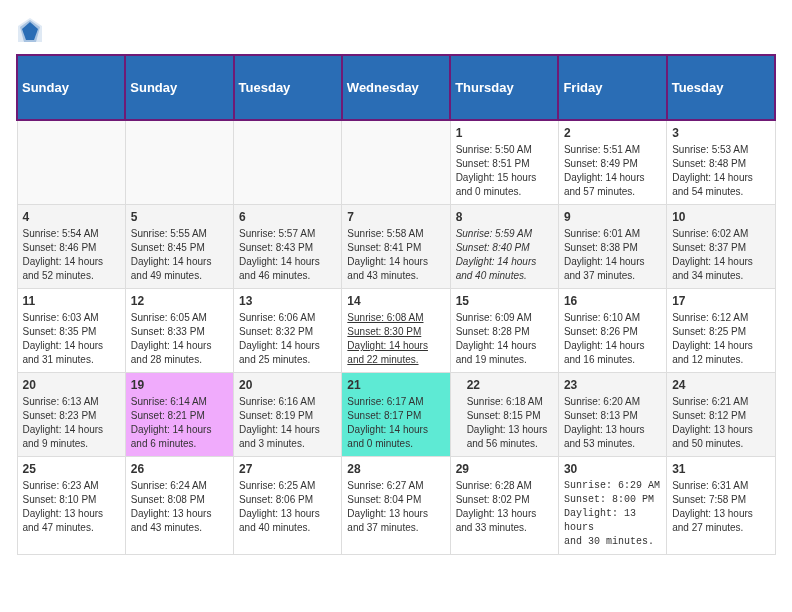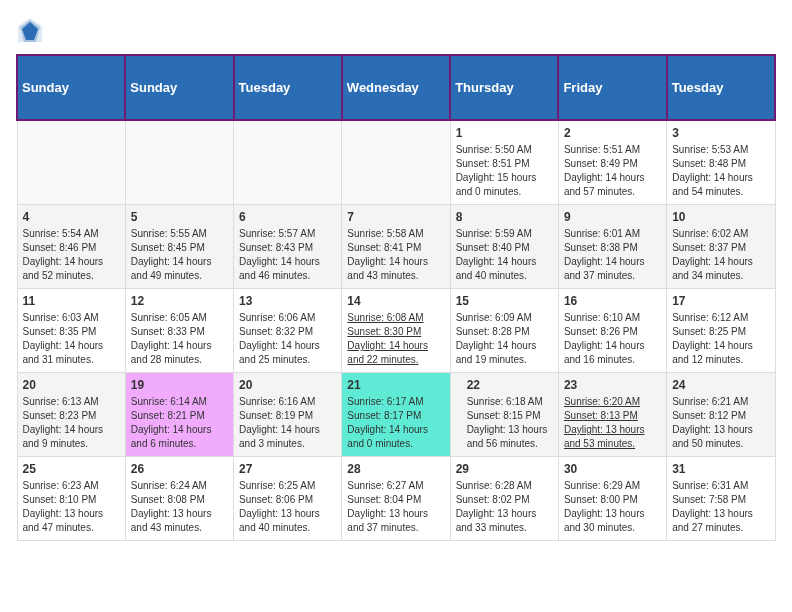--- a/index.html
+++ b/index.html
@@ -176,21 +176,21 @@
         </td>
         <td style="background-color: rgb(244, 244, 244);">
           <span class="day-number">7</span>
           <div class="day-info" style="white-space: pre-line;">Sunrise: 5:58 AM
 Sunset: 8:41 PM
 Daylight: 14 hours
 and 43 minutes.</div>
         </td>
         <td style="background-color: rgb(244, 244, 244);">
           <span class="day-number">8</span>
-          <div class="day-info" style="white-space: pre-line;">Sunrise: 5:59 AM
+          <div class="day-info" style="white-space: pre-line; font-style: italic;">Sunrise: 5:59 AM
 Sunset: 8:40 PM
 Daylight: 14 hours
 and 40 minutes.</div>
         </td>
         <td style="background-color: rgb(244, 244, 244);">
           <span class="day-number">9</span>
           <div class="day-info" style="white-space: pre-line;">Sunrise: 6:01 AM
 Sunset: 8:38 PM
 Daylight: 14 hours
 and 37 minutes.</div>
@@ -285,21 +285,21 @@
         </td>
         <td style="background-color: rgb(244, 244, 244); padding-left: 16px;">
           <span class="day-number">22</span>
           <div class="day-info" style="white-space: pre-line;">Sunrise: 6:18 AM
 Sunset: 8:15 PM
 Daylight: 13 hours
 and 56 minutes.</div>
         </td>
         <td style="background-color: rgb(244, 244, 244);">
           <span class="day-number">23</span>
-          <div class="day-info" style="white-space: pre-line; text-decoration: underline;">Sunrise: 6:20 AM
+          <div class="day-info" style="white-space: pre-line;">Sunrise: 6:20 AM
 Sunset: 8:13 PM
 Daylight: 13 hours
 and 53 minutes.</div>
         </td>
         <td style="background-color: rgb(244, 244, 244);">
           <span class="day-number">24</span>
           <div class="day-info" style="white-space: pre-line;">Sunrise: 6:21 AM
 Sunset: 8:12 PM
 Daylight: 13 hours
 and 50 minutes.</div>
@@ -336,21 +336,21 @@
         </td>
         <td>
           <span class="day-number">29</span>
           <div class="day-info" style="white-space: pre-line;">Sunrise: 6:28 AM
 Sunset: 8:02 PM
 Daylight: 13 hours
 and 33 minutes.</div>
         </td>
         <td>
           <span class="day-number">30</span>
-          <div class="day-info" style="white-space: pre-line;">Sunrise: 6:29 AM
+          <div class="day-info" style="white-space: pre-line; font-family: Liberation Mono, monospace;">Sunrise: 6:29 AM
 Sunset: 8:00 PM
 Daylight: 13 hours
 and 30 minutes.</div>
         </td>
         <td>
           <span class="day-number">31</span>
           <div class="day-info" style="white-space: pre-line;">Sunrise: 6:31 AM
 Sunset: 7:58 PM
 Daylight: 13 hours
 and 27 minutes.</div>

